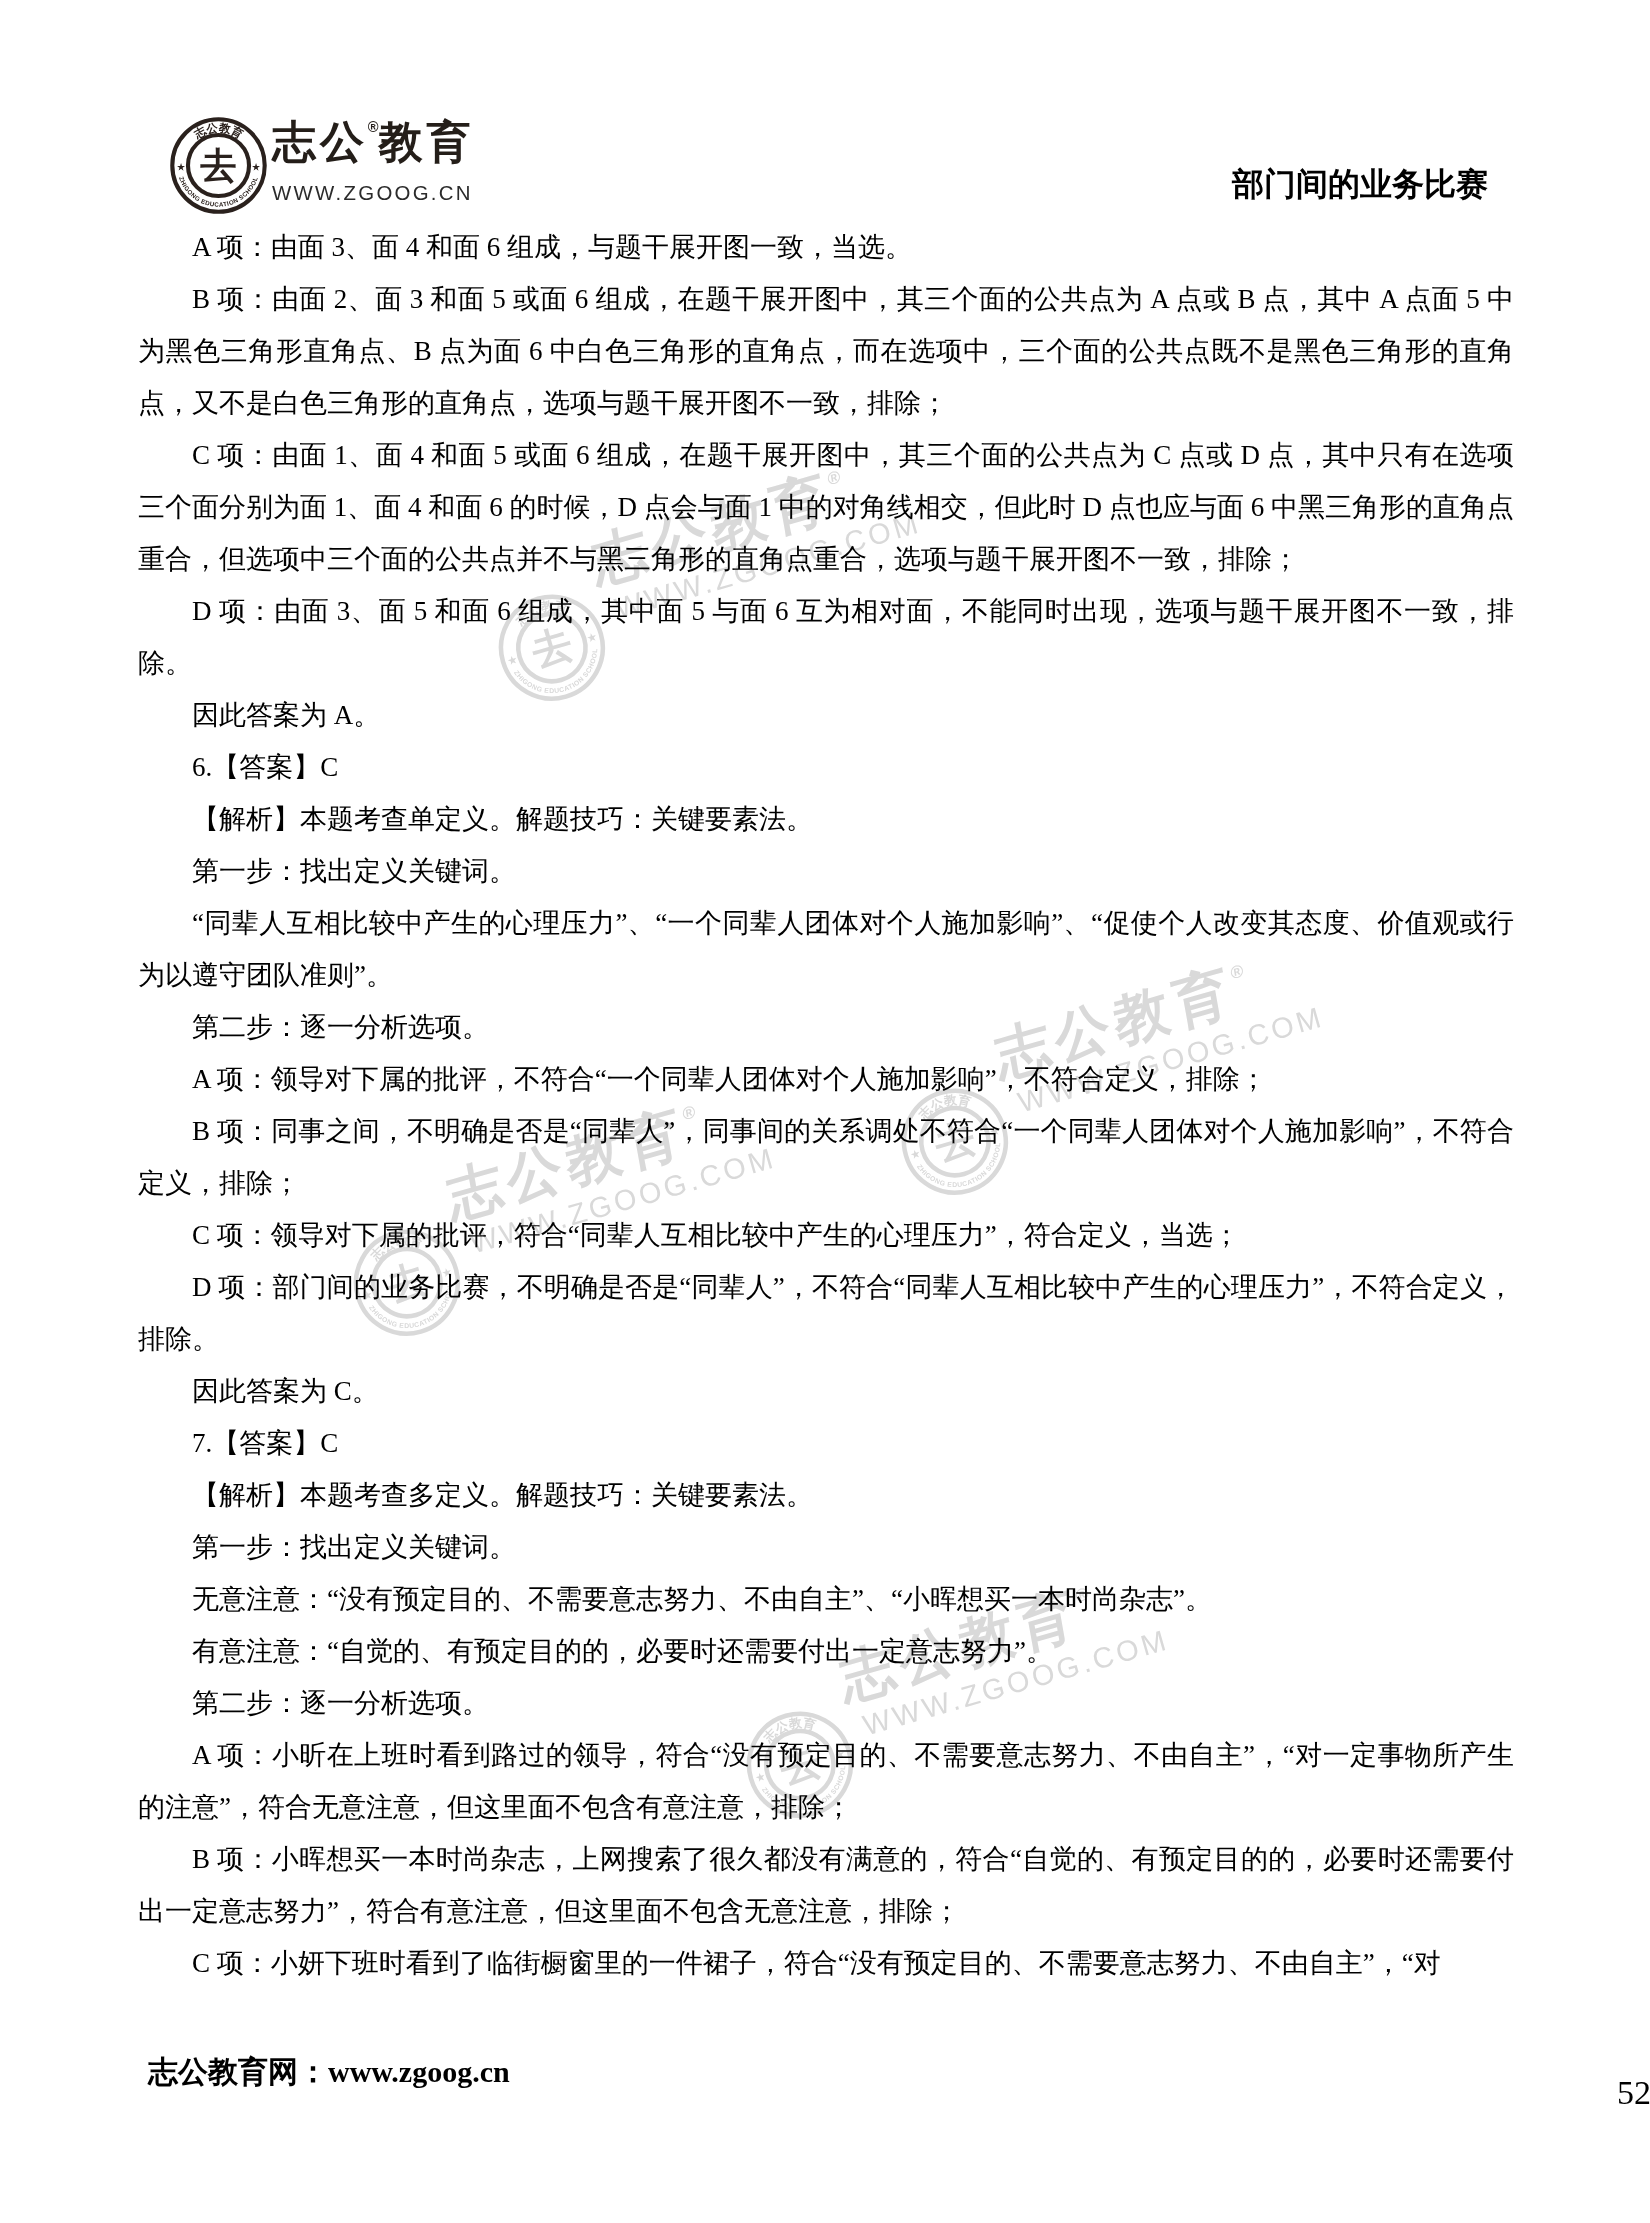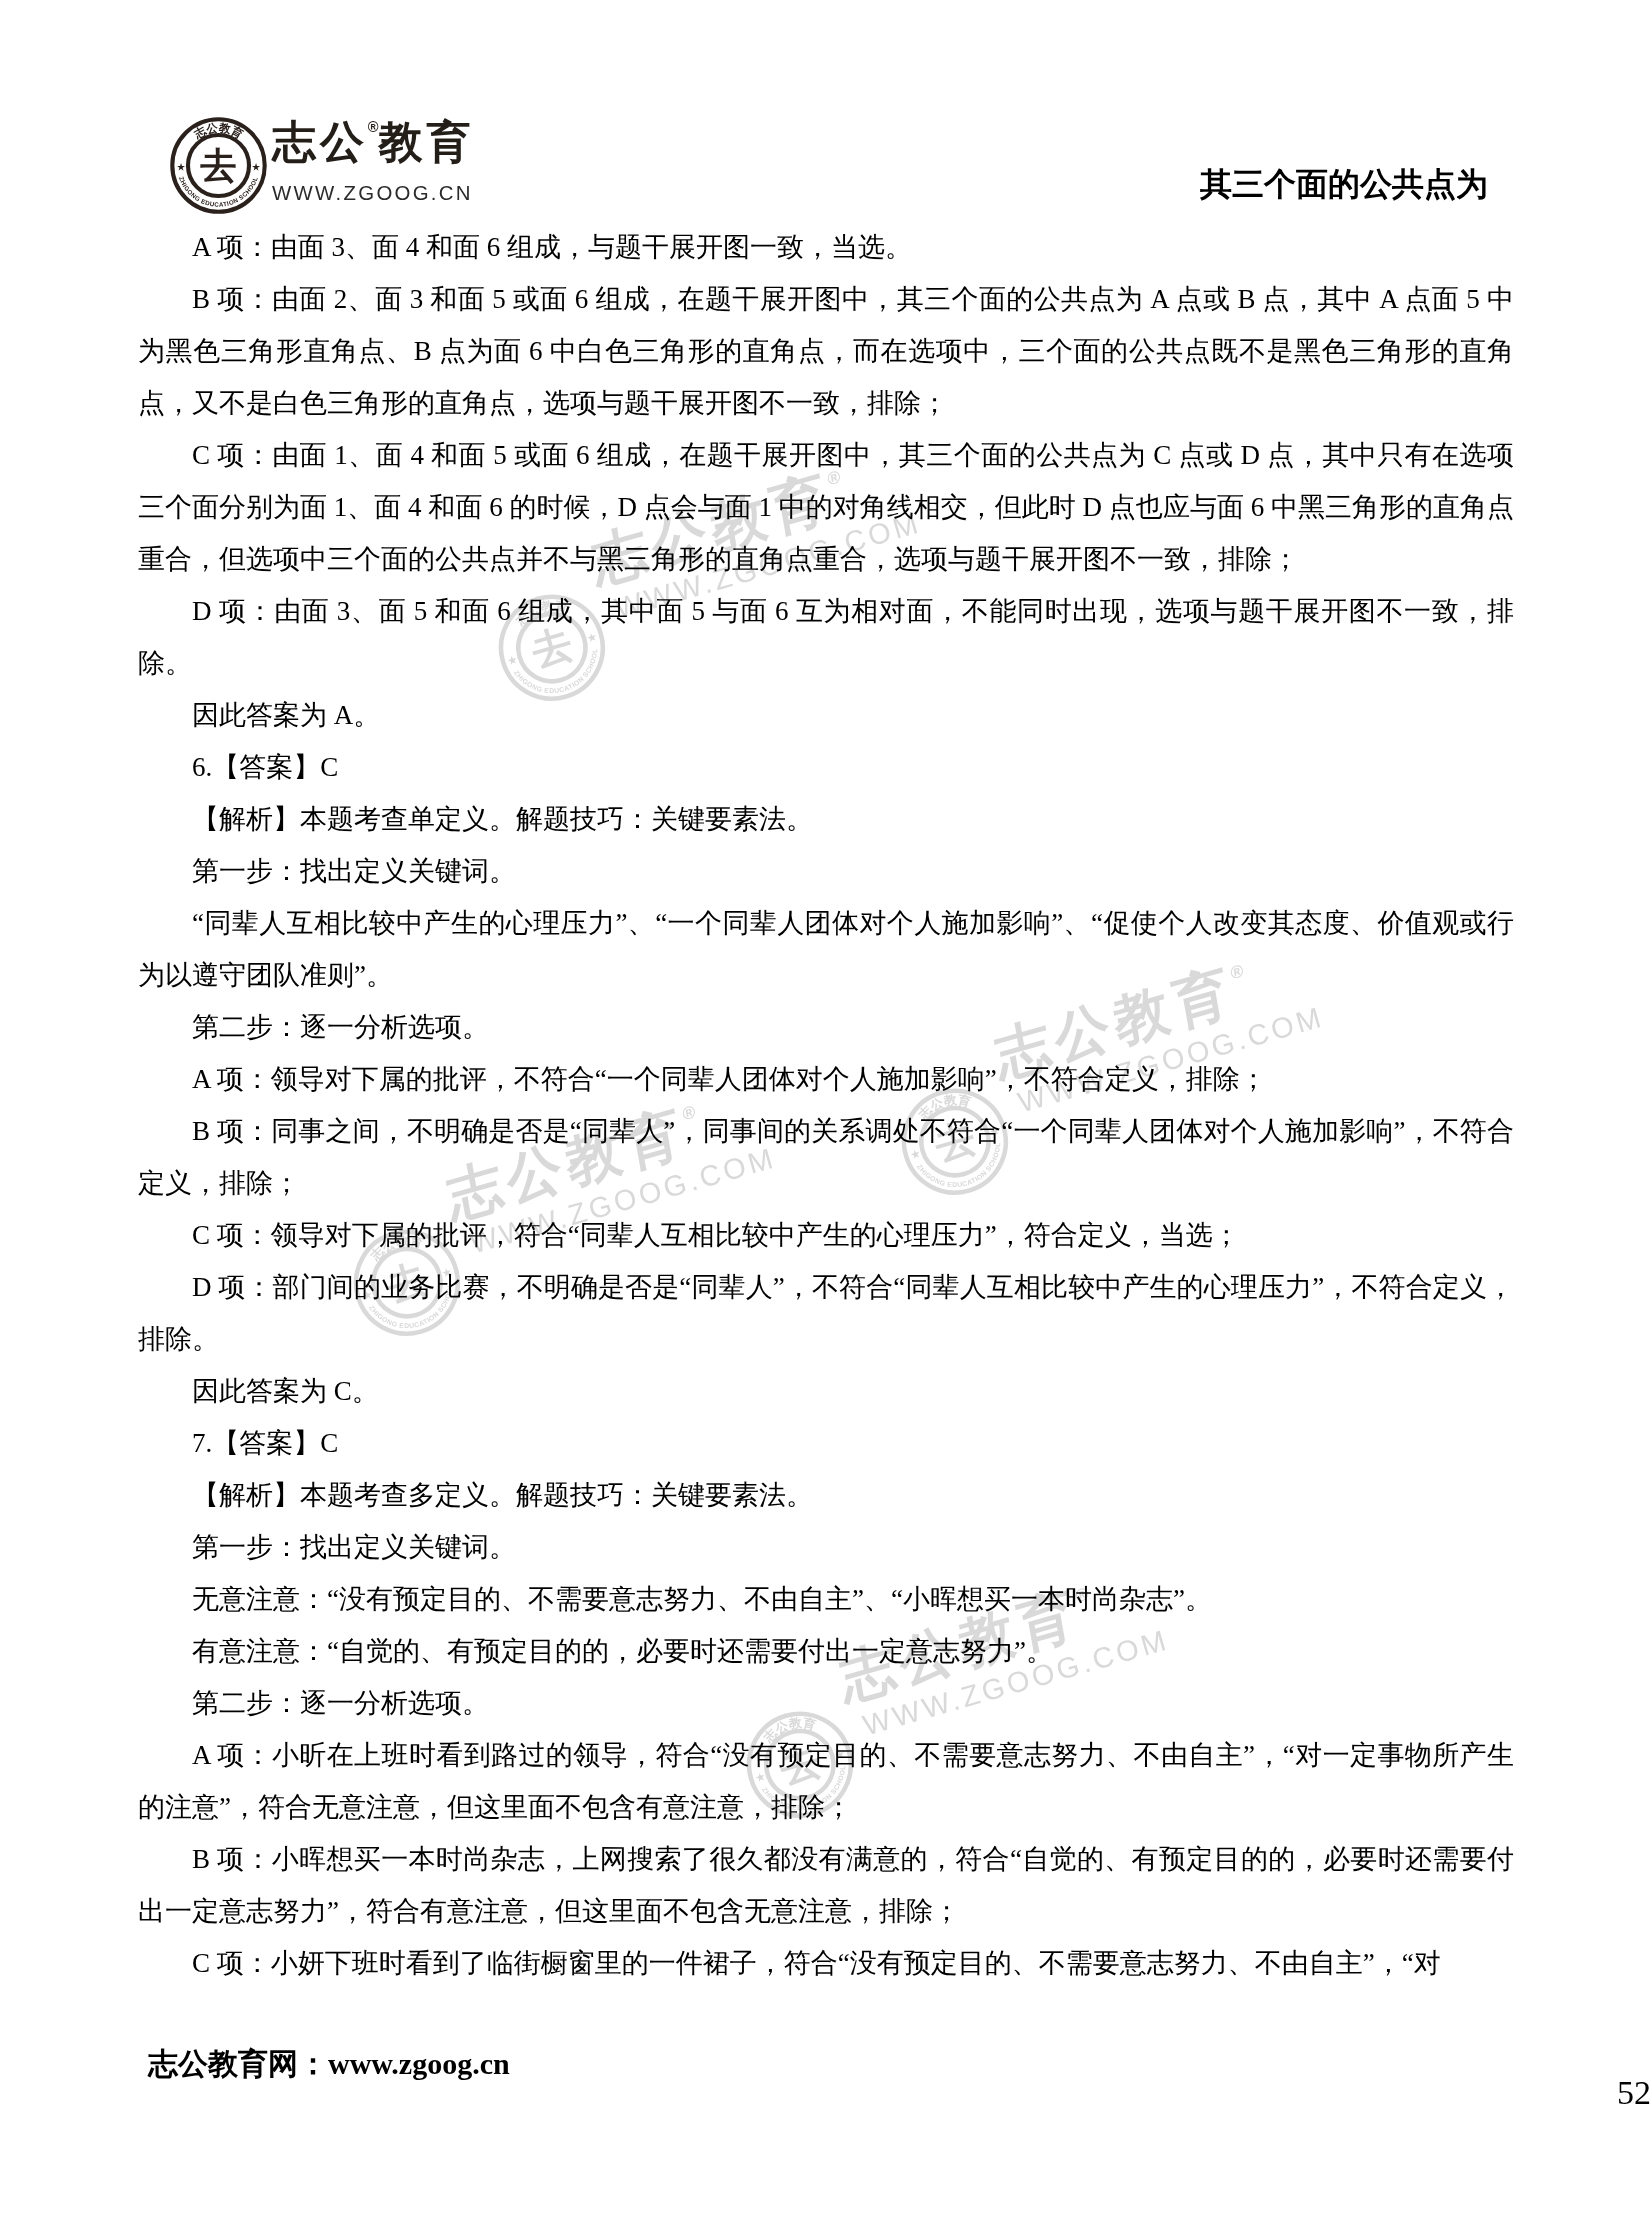--- a/index.html
+++ b/index.html
@@ -69,21 +69,21 @@
     margin: 0; padding: 0;
     font-size: 27px; line-height: 52px;
     text-align: justify;
     text-indent: 2em;
     color: #000;
   }
 
   
   .footer { position: absolute; left: 0; top: 2044px; width: 100%; height: 58px; z-index: 2; }
   .footer-site {
-    position: absolute; left: 148px; top: 0;
+    position: absolute; left: 148px; top: 8px;
     font-size: 30px; font-weight: 700; white-space: nowrap;
   }
   .footer-page {
     position: absolute; left: 0; width: 100%; top: 1.9px;
     text-align: right; font-size: 34px; margin-top: 28px;
   }
 
   .seal-defs { position: absolute; width: 0; height: 0; overflow: hidden; }
 </style>
 </head>
@@ -150,21 +150,21 @@
 </div>
 
 <div class="header">
   <svg class="header-seal" viewBox="0 0 120 120">
       <use href="#seal-symbol"></use>
     </svg>
   <div class="brand-block">
     <div class="brand-name"><span>志公</span><sup>®</sup><span>教育</span></div>
     <div class="brand-url">WWW.ZGOOG.CN</div>
   </div>
-  <div class="tagline">其三个面的公共点为</div>
+  <div class="tagline">部门间的业务比赛</div>
 </div>
 
 <div class="main">
   <p class="para">A 项：由面 3、面 4 和面 6 组成，与题干展开图一致，当选。</p>
   <p class="para">B 项：由面 2、面 3 和面 5 或面 6 组成，在题干展开图中，其三个面的公共点为 A 点或 B 点，其中 A 点面 5 中为黑色三角形直角点、B 点为面 6 中白色三角形的直角点，而在选项中，三个面的公共点既不是黑色三角形的直角点，又不是白色三角形的直角点，选项与题干展开图不一致，排除；</p>
   <p class="para">C 项：由面 1、面 4 和面 5 或面 6 组成，在题干展开图中，其三个面的公共点为 C 点或 D 点，其中只有在选项三个面分别为面 1、面 4 和面 6 的时候，D 点会与面 1 中的对角线相交，但此时 D 点也应与面 6 中黑三角形的直角点重合，但选项中三个面的公共点并不与黑三角形的直角点重合，选项与题干展开图不一致，排除；</p>
   <p class="para">D 项：由面 3、面 5 和面 6 组成，其中面 5 与面 6 互为相对面，不能同时出现，选项与题干展开图不一致，排除。</p>
   <p class="para">因此答案为 A。</p>
   <p class="para">6.【答案】C</p>
   <p class="para">【解析】本题考查单定义。解题技巧：关键要素法。</p>

